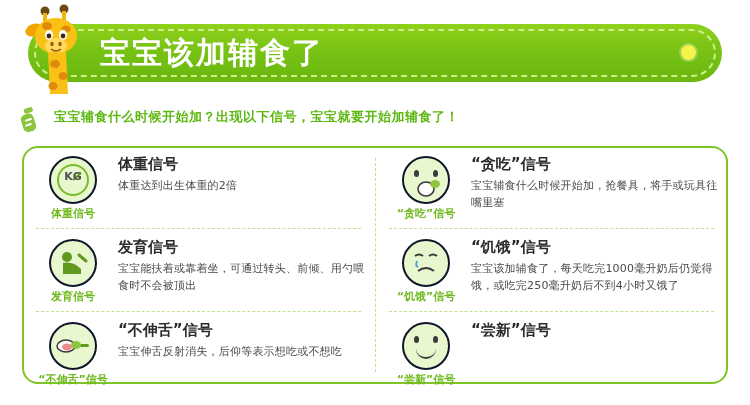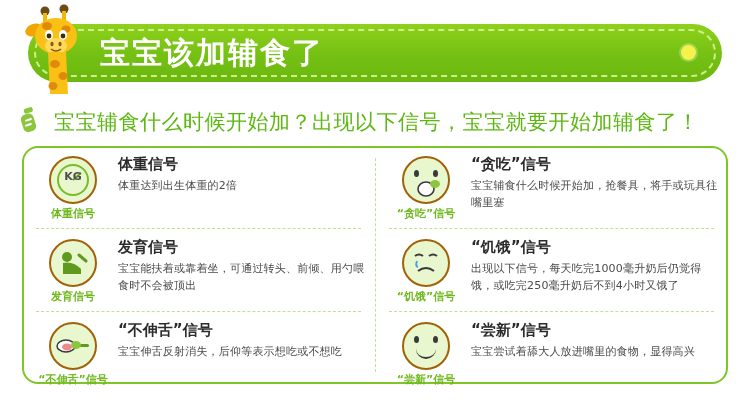--- a/index.html
+++ b/index.html
@@ -84,22 +84,22 @@
     position: absolute;
     left: 6px;
     top: 4px;
     width: 26px;
     height: 28px;
   }
   .subhead-text {
     position: absolute;
     left: 44px;
     top: 5px;
-    font-size: 21px;
-    font-weight: normal;
+    font-size: 13px;
+    font-weight: bold;
     color: #5cb811;
     white-space: nowrap;
     letter-spacing: 0.5px;
   }
 
   
   .content-box {
     position: absolute;
     left: 22px;
     top: 146px;
@@ -153,21 +153,21 @@
     flex: 0 0 86px;
     text-align: center;
     padding-top: 2px;
   }
   .icon-badge {
     width: 44px;
     height: 44px;
     margin: 0 auto;
     border-radius: 50%;
     background: #e9f7cf;
-    border: 2px solid #a16207;
+    border: 2px solid #0f172a;
     position: relative;
     overflow: hidden;
   }
   .icon-caption {
     margin-top: 3px;
     font-size: 11px;
     font-weight: bold;
     color: #6fb81d;
     line-height: 14px;
     white-space: nowrap;
@@ -339,21 +339,21 @@
             <path d="M11 15 Q15 12 19 15" stroke="#3a3a3a" stroke-width="2" fill="none"></path>
             <path d="M25 15 Q29 12 33 15" stroke="#3a3a3a" stroke-width="2" fill="none"></path>
             <path d="M14 30 Q22 24 30 30" stroke="#3a3a3a" stroke-width="2" fill="none"></path>
             <path d="M13 20 q-2 5 1 6" stroke="#4aa3e0" stroke-width="2" fill="none"></path>
           </svg>
         </div>
         <div class="icon-caption">“饥饿”信号</div>
       </div>
       <div class="text-col">
         <div class="item-title">“饥饿”信号</div>
-        <div class="item-desc">出现以下信号，每天吃完1000毫升奶后仍觉得饿，或吃完250毫升奶后不到4小时又饿了</div>
+        <div class="item-desc">宝宝该加辅食了，每天吃完1000毫升奶后仍觉得饿，或吃完250毫升奶后不到4小时又饿了</div>
       </div>
     </div>
 
     <div class="cell">
       <div class="icon-col">
         <div class="icon-badge">
           <svg width="44" height="44" viewBox="0 0 44 44">
             <ellipse cx="15" cy="22" rx="9" ry="6" fill="#ffffff" stroke="#3a3a3a" stroke-width="1.5"></ellipse>
             <ellipse cx="16" cy="23" rx="5" ry="3.5" fill="#f08a8a"></ellipse>
             <rect x="24" y="20" width="14" height="3" rx="1.5" fill="#5f9a1e"></rect>
@@ -372,18 +372,17 @@
       <div class="icon-col">
         <div class="icon-badge">
           <div class="face-eye l"></div>
           <div class="face-eye r"></div>
           <div class="face-mouth"></div>
         </div>
         <div class="icon-caption">“尝新”信号</div>
       </div>
       <div class="text-col">
         <div class="item-title">“尝新”信号</div>
-        <div class="item-desc">宝宝尝试着舔大人放进嘴里的食物，显得高兴</div>
       </div>
     </div>
 
   </div>
 </div>
 
 </body></html>

